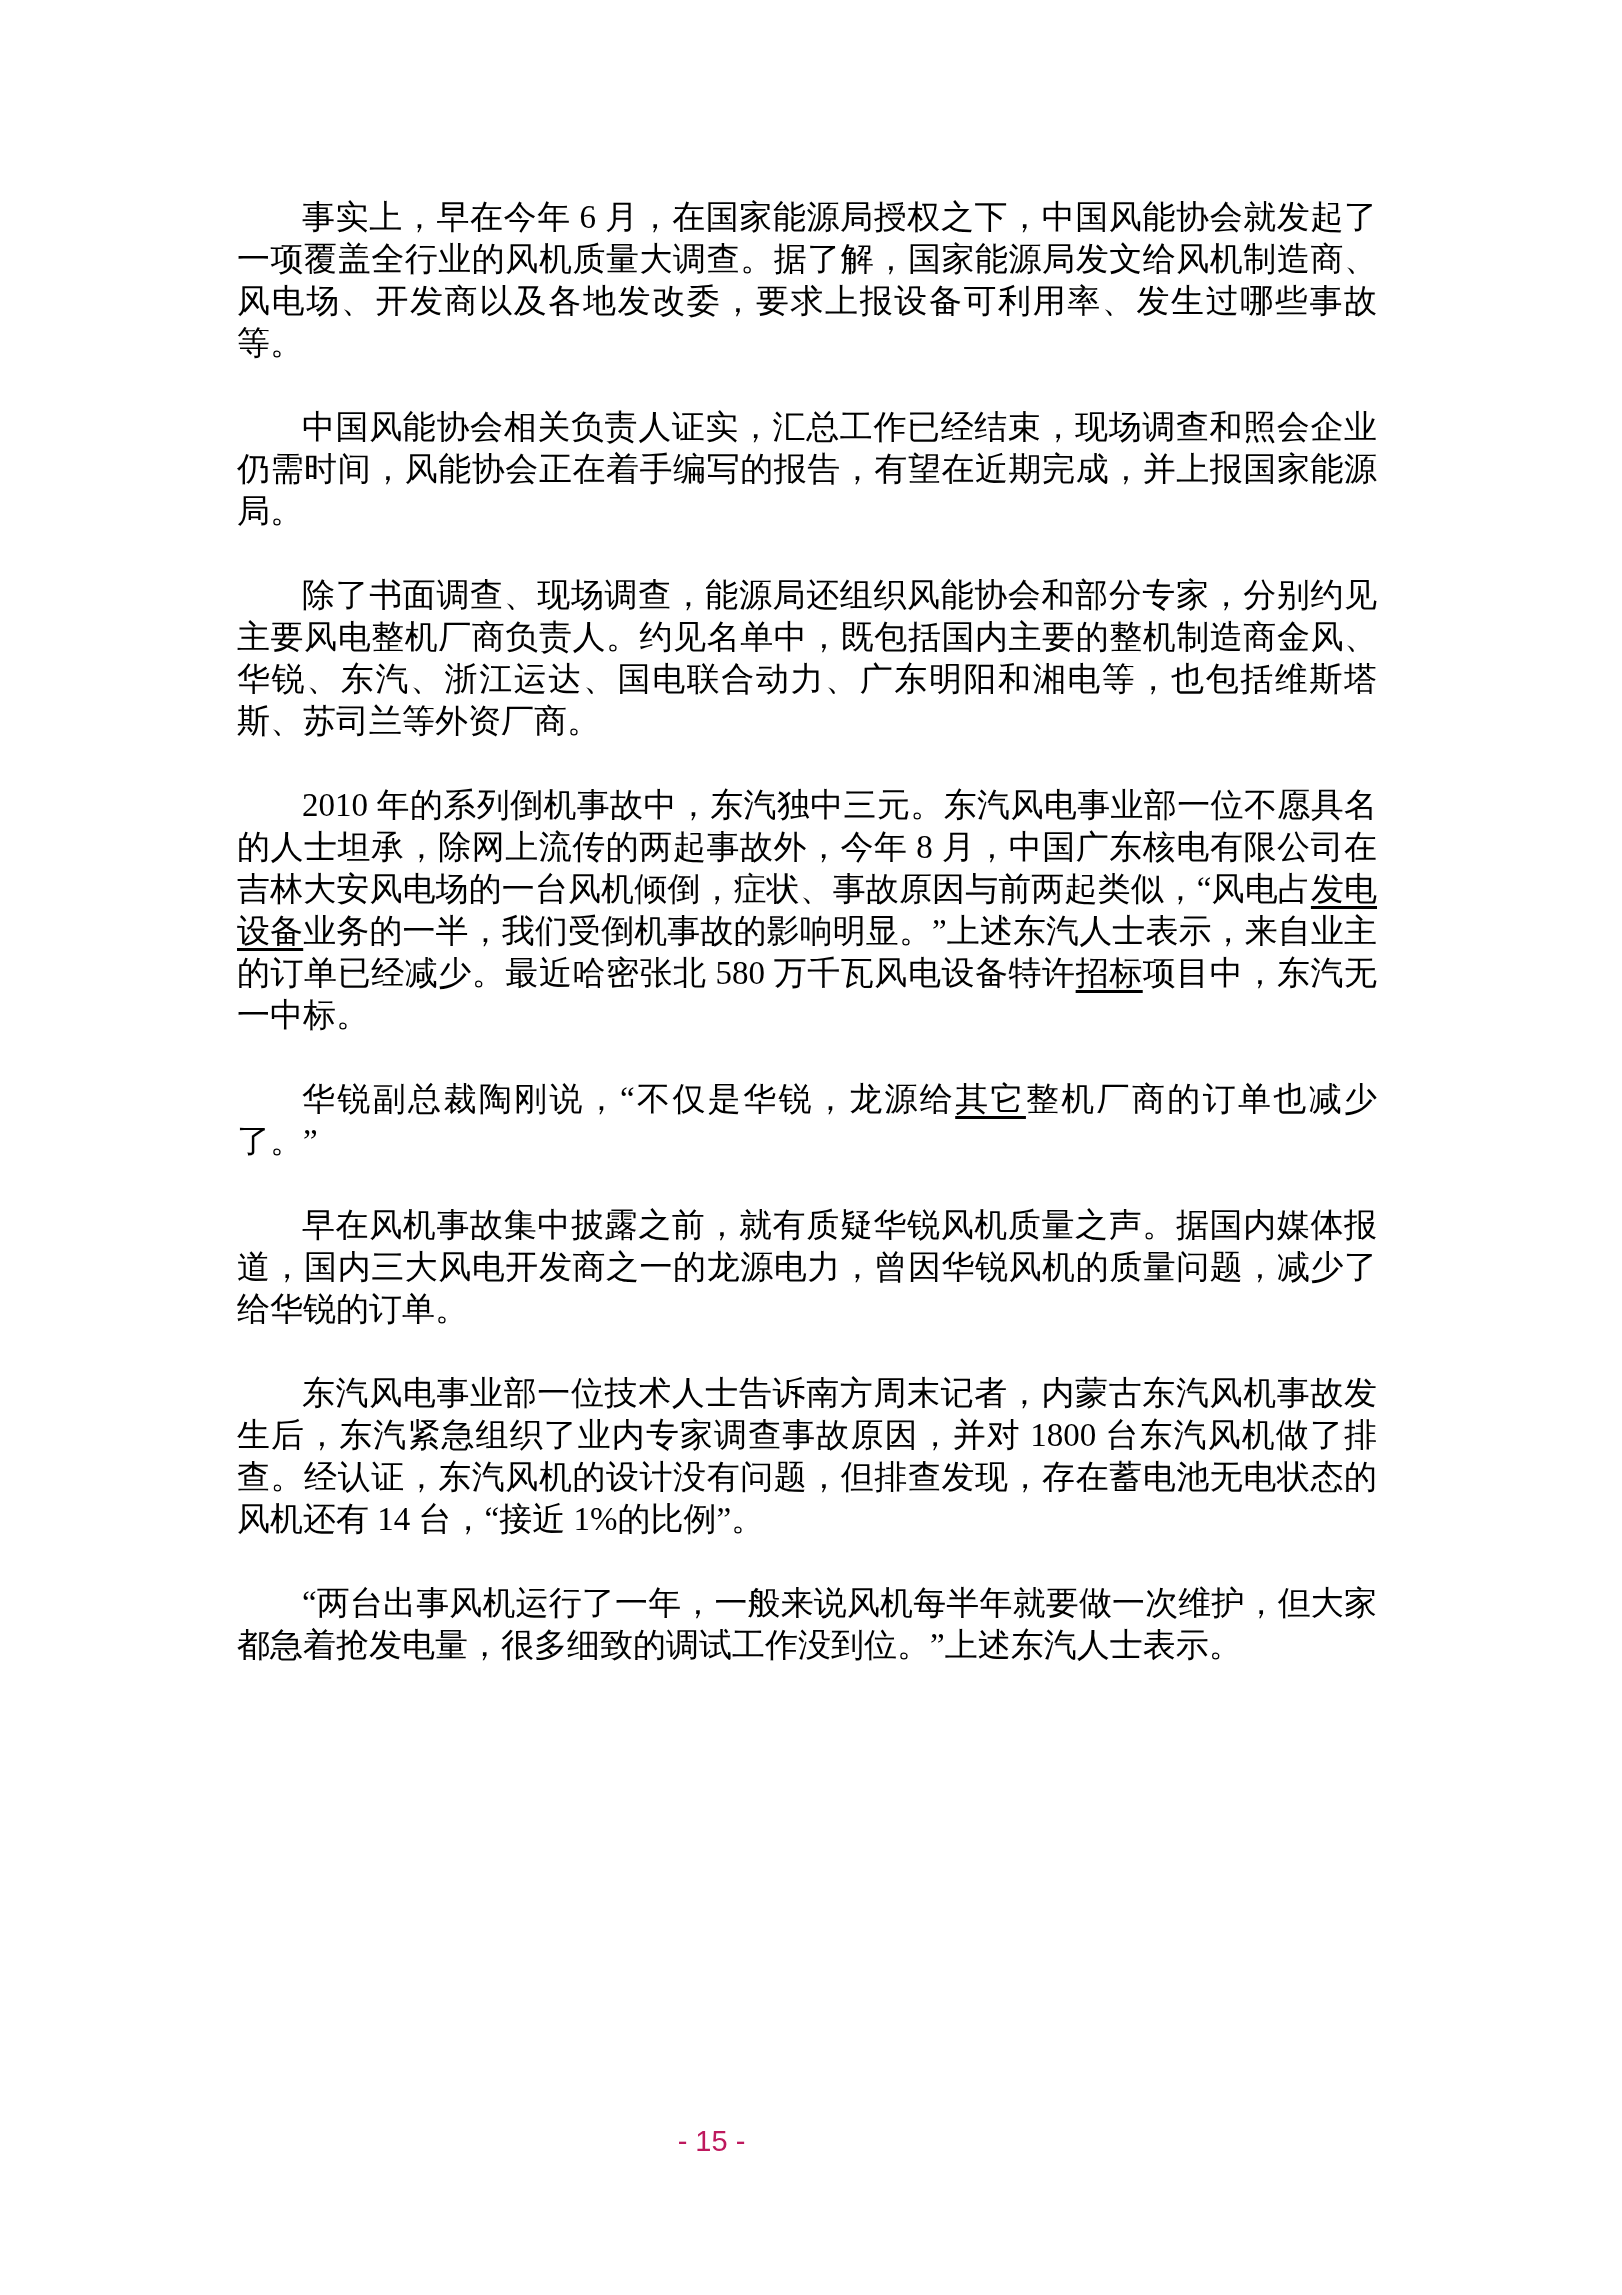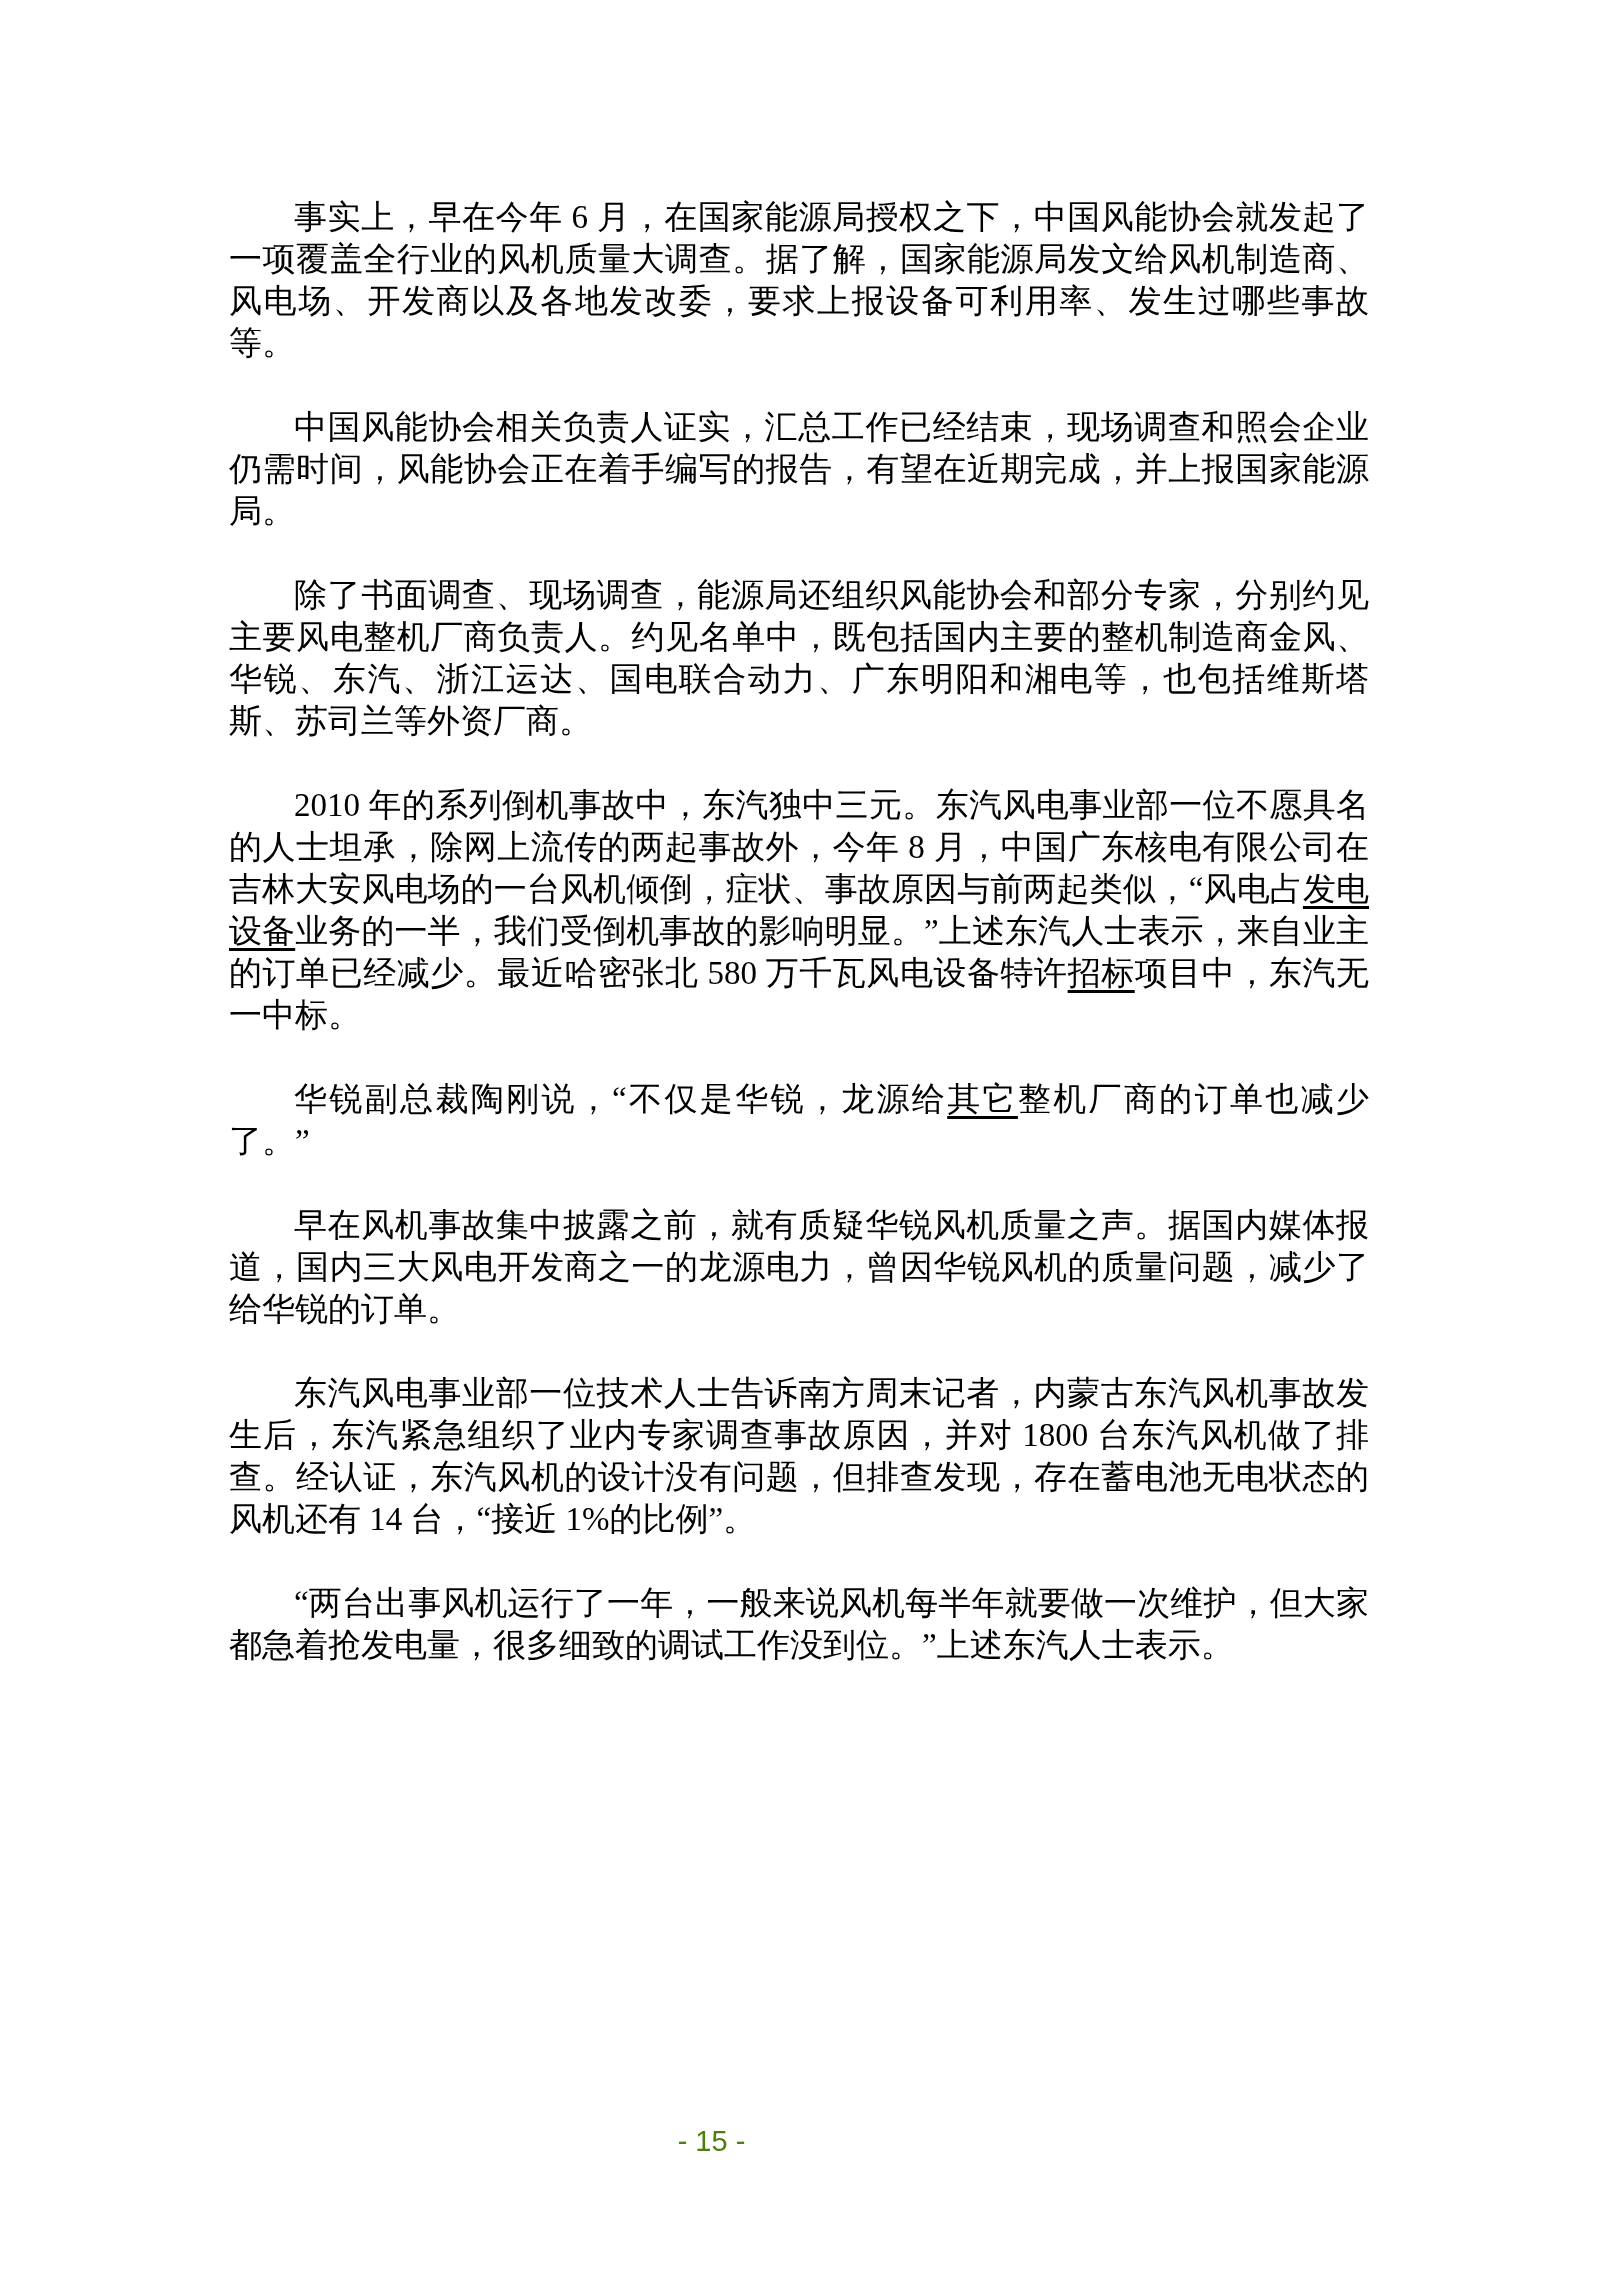--- a/index.html
+++ b/index.html
@@ -9,21 +9,21 @@
   }
   .page {
     position: relative;
     width: 1623px;
     height: 2295px;
     background: #ffffff;
     overflow: hidden;
   }
   .body-text {
     position: absolute;
-    left: 229px;
+    left: 237px;
     top: 196px;
     width: 1140px;
     color: #000000;
     font-family: "Liberation Serif", "DejaVu Serif", serif;
     font-size: 33px;
     line-height: 42px;
     text-align: justify;
   }
   .body-text p {
     margin: 0 0 42px 0;
@@ -36,21 +36,21 @@
     text-decoration: underline;
     text-decoration-thickness: 3.4px;
     text-underline-offset: 6.1px;
   }
   .page-footer {
     position: absolute;
     left: 0;
     top: 2124px;
     width: 1423px;
     text-align: center;
-    color: #4d7c0f;
+    color: #be185d;
     font-family: "Liberation Sans", "DejaVu Sans", sans-serif;
     font-size: 29px;
     line-height: 35px;
   }
 </style>
 </head>
 <body>
 
 <div class="page">
   <main class="body-text">

